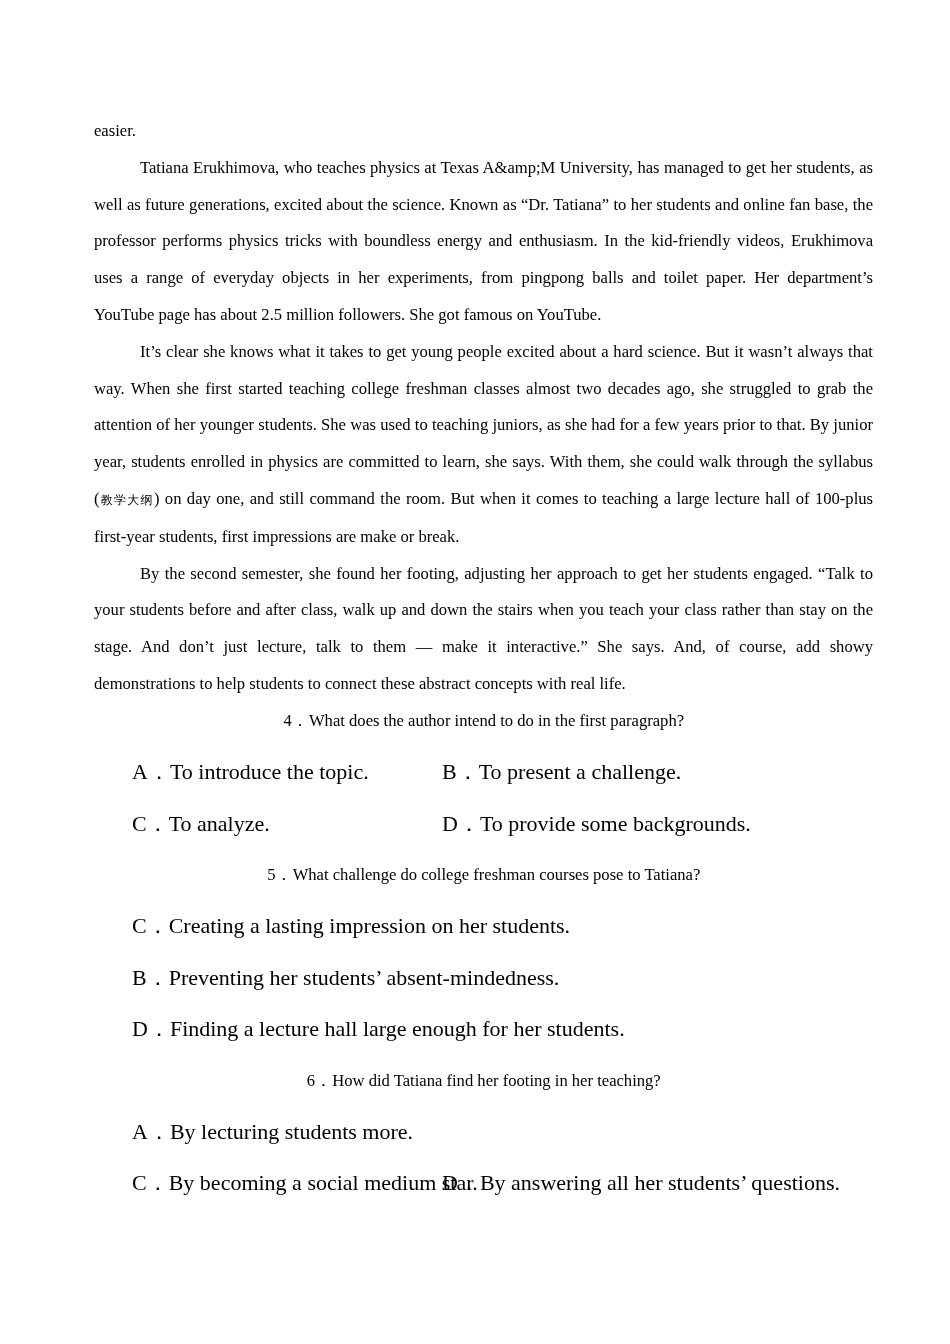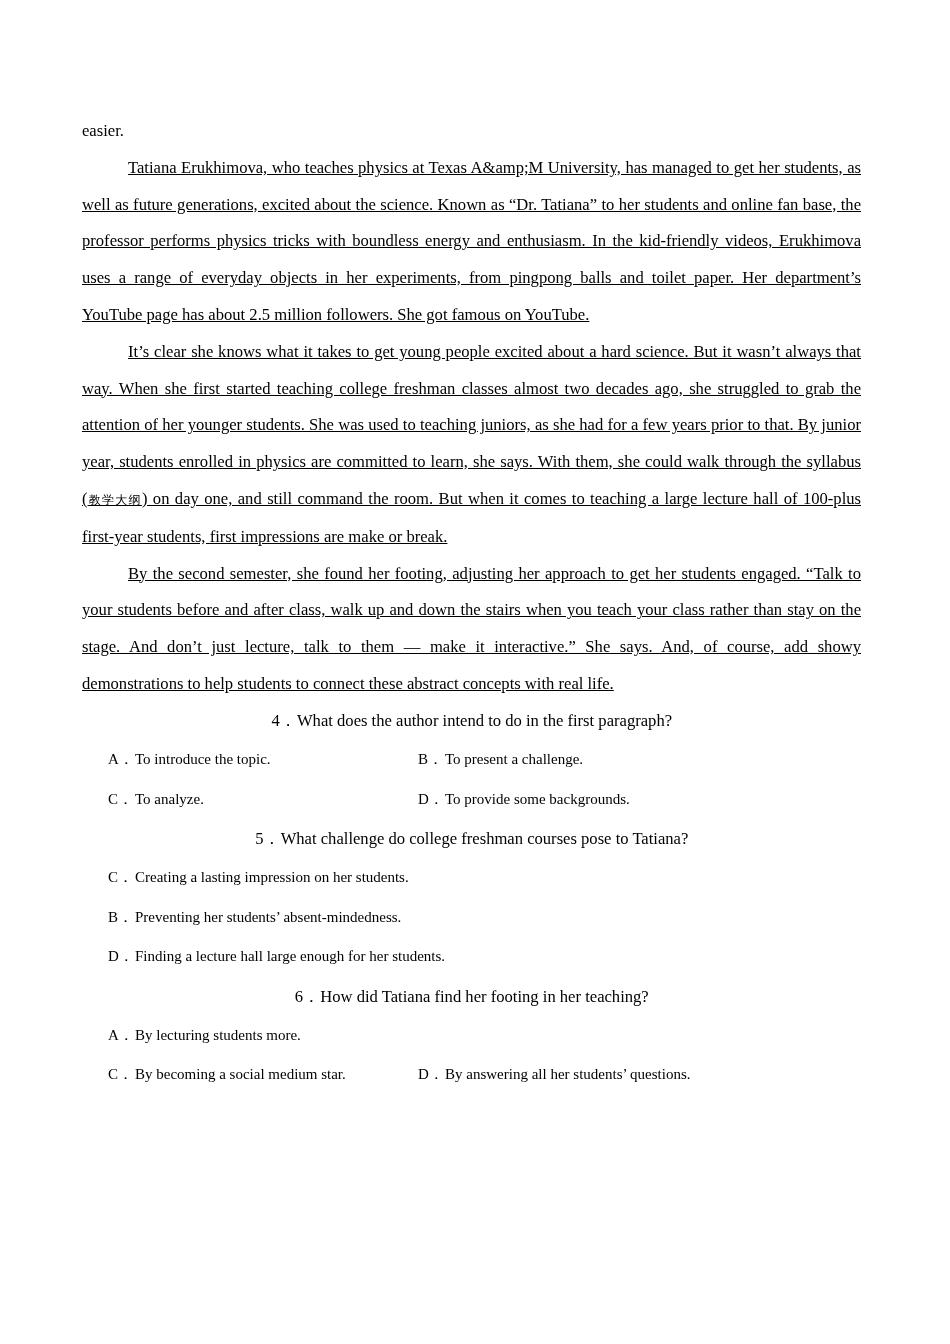--- a/index.html
+++ b/index.html
@@ -20,39 +20,38 @@
     position: absolute;
     left: 0;
     top: 0;
     width: 950px;
     height: 1344px;
     background: #ffffff;
   }
 
   .content {
     position: absolute;
-    left: 82px;
+    left: 94px;
     top: 113px;
     width: 779px;
   }
 
   
   p.body-para {
     margin: 0;
     font-size: 16.6px;
     line-height: 36.8px;
     text-align: justify;
     text-justify: inter-word;
     text-indent: 0;
     word-spacing: 0px;
     hyphens: none;
   }
   p.body-para.indent {
     text-indent: 46px;
-    text-decoration: underline;
   }
   
 
   .zh {
     font-family: "DejaVu Sans", "Liberation Sans", sans-serif;
     font-size: 12px;
   }
 
   
   .question {
@@ -61,22 +60,22 @@
     line-height: 35.4px;
     text-align: center;
     white-space: nowrap;
   }
   .q-num {
     display: inline-block;
     min-width: 26px;
   }
 
   .opt-row {
-    margin: 4px;
-    font-size: 15px;
+    margin: 16px;
+    font-size: 22px;
     line-height: 35.4px;
     position: relative;
     height: 35.4px;
     white-space: nowrap;
     font-family: Liberation Serif, serif;
   }
   .opt {
     position: absolute;
     top: 0;
     white-space: nowrap;

